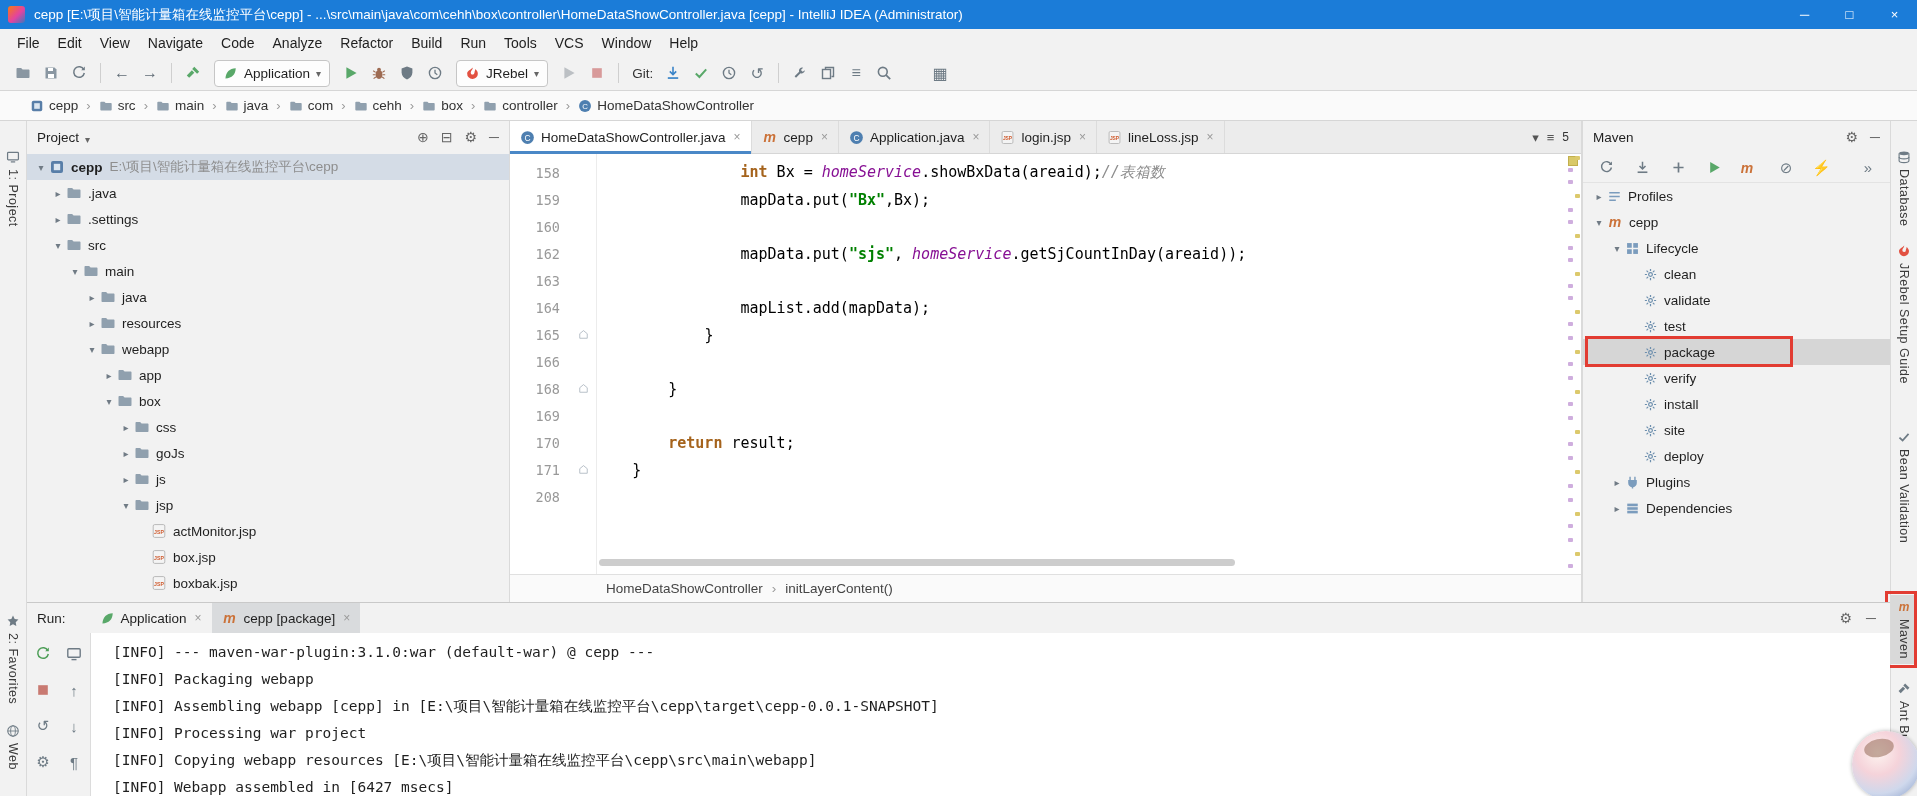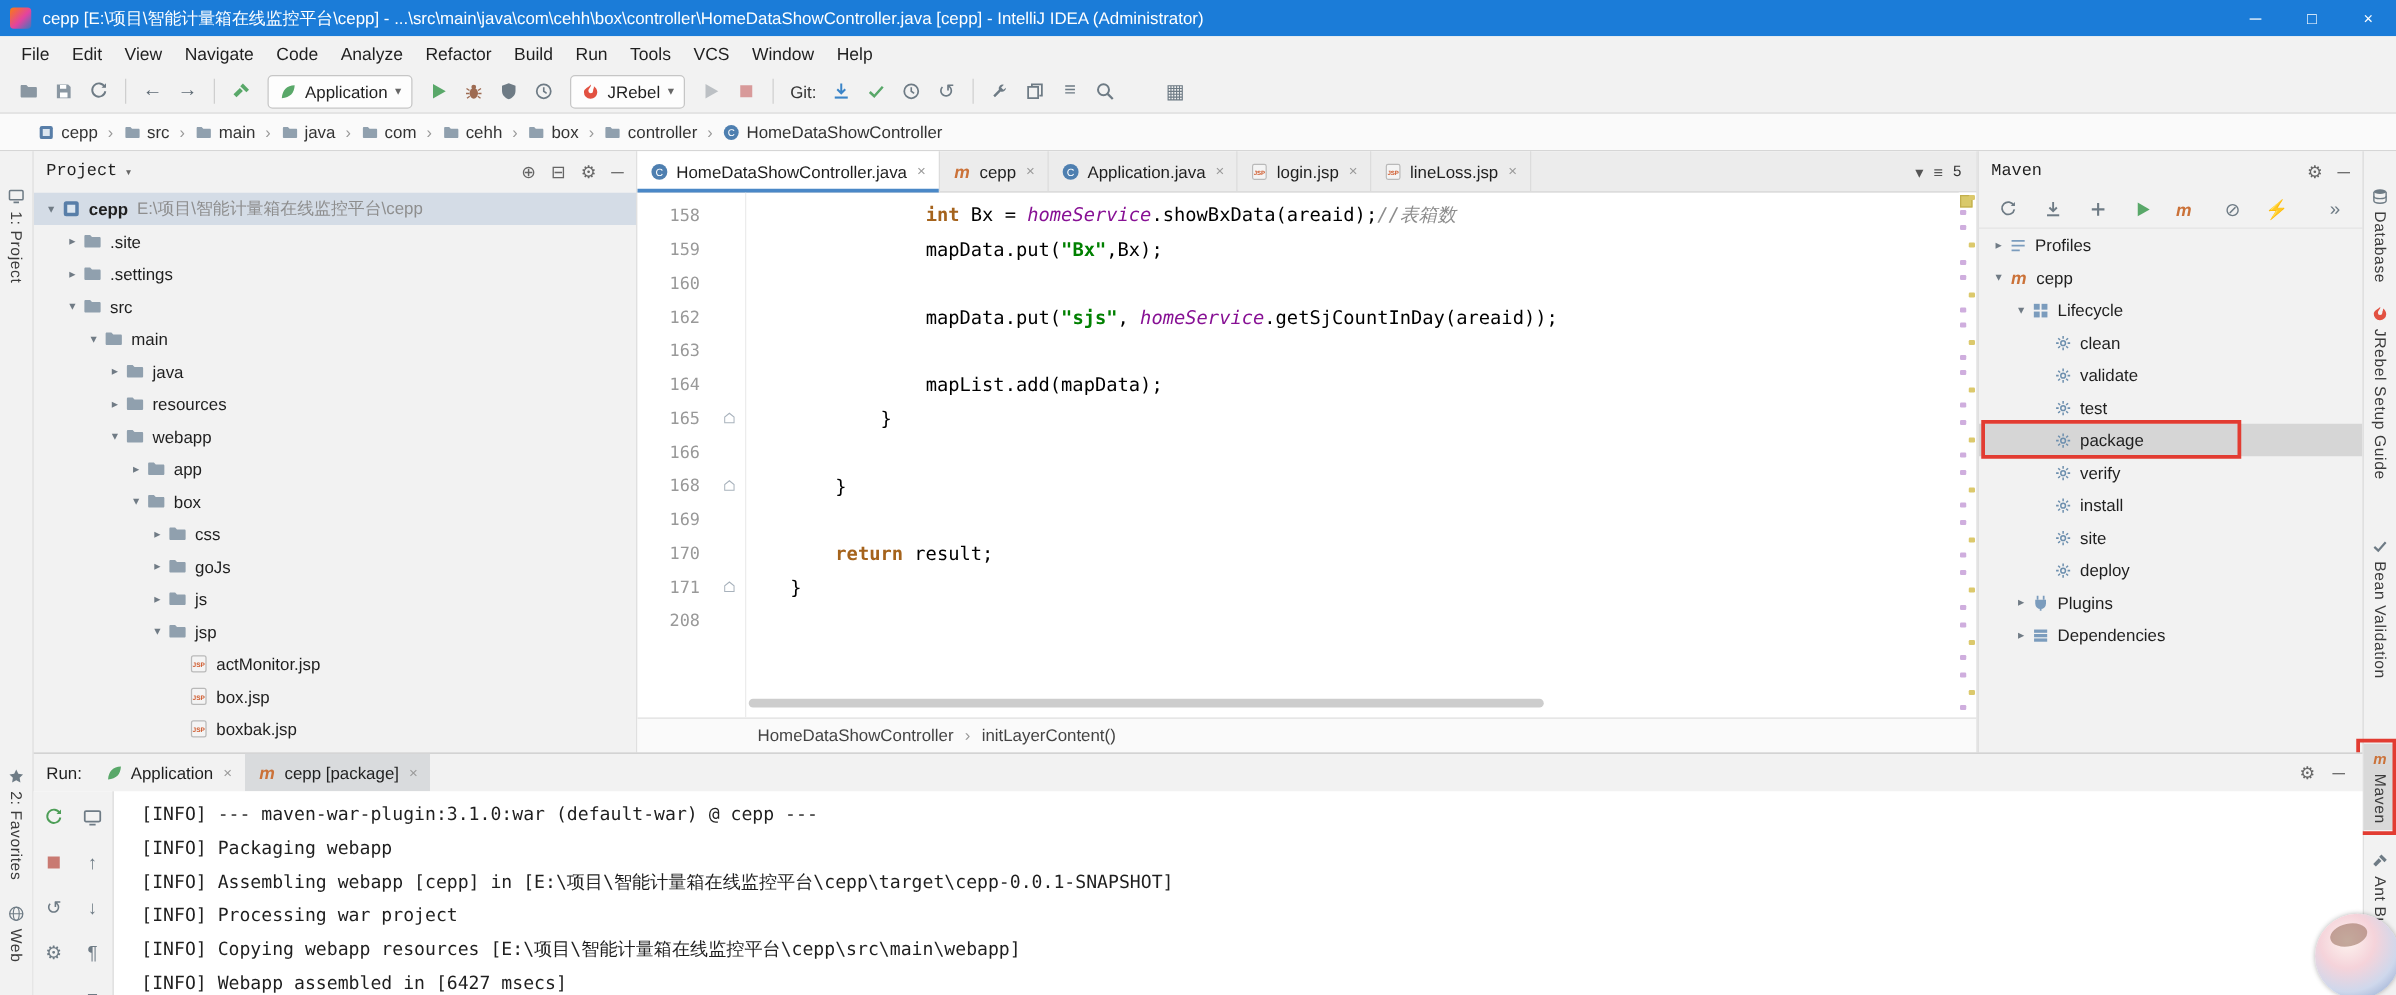--- a/index.html
+++ b/index.html
@@ -36,21 +36,21 @@
   .left-stripe{position:absolute;left:0;top:121px;bottom:0;width:27px;background:#f2f2f2;border-right:1px solid #dadada;box-sizing:border-box;}
   .right-stripe{position:absolute;right:0;top:121px;bottom:0;width:27px;background:#f2f2f2;border-left:1px solid #dadada;box-sizing:border-box;}
   .sbtn{position:absolute;left:0;width:100%;display:flex;flex-direction:column;align-items:center;gap:5px;padding:5px 0;box-sizing:border-box;}
   .sbtn.sel{background:#d9d9d9;}
   .vtext{writing-mode:vertical-rl;font-size:12.5px;color:#3b3b3b;letter-spacing:.5px;white-space:nowrap;}
   .annv::after{content:"";position:absolute;left:-6px;right:0;top:-4px;bottom:-4px;border:3px solid #e23c32;pointer-events:none;}
   
   .project-panel{position:absolute;left:27px;top:121px;width:483px;height:481px;background:#f2f2f2;
                  border-right:1px solid #dadada;box-sizing:border-box;overflow:hidden;}
   .panel-header{height:32px;display:flex;align-items:center;padding:0 10px;font-size:13.5px;}
-  .ph-title{display:flex;align-items:flex-end;gap:6px;font-family:Liberation Mono, monospace;}
+  .ph-title{display:flex;align-items:flex-end;gap:6px;}
   .ph-caret{font-size:10px;color:#666;}
   .ph-icons{margin-left:auto;display:flex;gap:12px;align-items:center;color:#666;font-size:14px;}
   .tree{position:absolute;top:33px;left:0;right:0;bottom:0;overflow:hidden;font-size:13.5px;}
   .trow{height:26px;display:flex;align-items:center;white-space:nowrap;}
   .trow.sel{background:#d4dce6;}
   .arr{width:16px;flex:0 0 16px;text-align:center;font-size:10px;color:#707b85;display:inline-flex;align-items:center;justify-content:center;}
   .icn{display:inline-flex;align-items:center;justify-content:center;flex:0 0 auto;}
   .trow .icn,.mrow .icn{margin-right:6px;}
   .tlab.b{font-weight:bold;}
   .tsuf{color:#8e8e8e;margin-left:7px;}
@@ -92,21 +92,21 @@
   .mrow{height:26px;display:flex;align-items:center;position:relative;white-space:nowrap;}
   .mrow.sel{background:#d6d6d6;}
   .mrow.ann::after{content:"";position:absolute;left:2px;top:-3px;width:208px;height:31px;border:3px solid #e23c32;
                    box-sizing:border-box;pointer-events:none;}
   .mlogo{font-weight:bold;font-style:italic;color:#cb7239;font-size:14px;width:16px;text-align:center;margin-right:6px;flex:0 0 auto;}
   .etab .mlogo,.rtab .mlogo{margin-right:0;}
   .mlogo-sm{font-weight:bold;font-style:italic;color:#cb7239;font-size:12px;}
   
   .run-panel{position:absolute;left:27px;top:602px;right:27px;bottom:0;background:#f2f2f2;border-top:1px solid #c9c9c9;box-sizing:border-box;}
   .run-header{position:absolute;top:0;left:0;right:0;height:30px;display:flex;align-items:stretch;padding-left:10px;font-size:13.5px;box-sizing:border-box;}
-  .run-label{display:flex;align-items:center;margin-right:8px;}
+  .run-label{display:flex;align-items:center;margin-right:24px;}
   .rtab{display:flex;align-items:center;gap:6px;padding:0 10px;}
   .rtab.act{background:#d9dbdd;}
   .run-hicons{margin-left:auto;display:flex;align-items:center;gap:14px;padding-right:14px;color:#555;font-size:14px;}
   .run-body{position:absolute;top:30px;left:0;right:0;bottom:0;background:#fff;}
   .rtoolbar{position:absolute;left:0;top:0;bottom:0;width:64px;background:#f2f2f2;border-right:1px solid #dcdcdc;box-sizing:border-box;}
   .rcol{position:absolute;top:8px;width:28px;display:flex;flex-direction:column;gap:10px;align-items:center;}
   .rcol1{left:2px;}.rcol2{left:33px;}
   .rcol .gly{font-size:15px;color:#6e7b85;}
   .console{position:absolute;left:64px;top:0;right:0;bottom:0;font-family:"DejaVu Sans Mono",monospace;font-size:14.5px;
            color:#1f1f1f;padding:6px 0 0 22px;box-sizing:border-box;overflow:hidden;}
@@ -452,21 +452,21 @@
           <span class="tlab b">cepp</span>
           <span class="tsuf">E:\项目\智能计量箱在线监控平台\cepp</span>
         </div>
         <div class="trow" style="padding-left: 23px;">
           <span class="arr">▸</span>
           <span class="icn" style="color: rgb(144, 160, 174);">
             <svg viewBox="0 0 16 16" width="16" height="16">
               <path d="M1.5 4c0-.6.4-1 1-1h3.6L7.6 4.5h6c.5 0 .9.4.9 1V12c0 .6-.4 1-1 1h-11c-.6 0-1-.4-1-1z" fill="currentColor"></path>
             </svg>
           </span>
-          <span class="tlab">.site</span>
+          <span class="tlab">.java</span>
         </div>
         <div class="trow" style="padding-left: 23px;">
           <span class="arr">▸</span>
           <span class="icn" style="color: rgb(144, 160, 174);">
             <svg viewBox="0 0 16 16" width="16" height="16">
               <path d="M1.5 4c0-.6.4-1 1-1h3.6L7.6 4.5h6c.5 0 .9.4.9 1V12c0 .6-.4 1-1 1h-11c-.6 0-1-.4-1-1z" fill="currentColor"></path>
             </svg>
           </span>
           <span class="tlab">.settings</span>
         </div>

